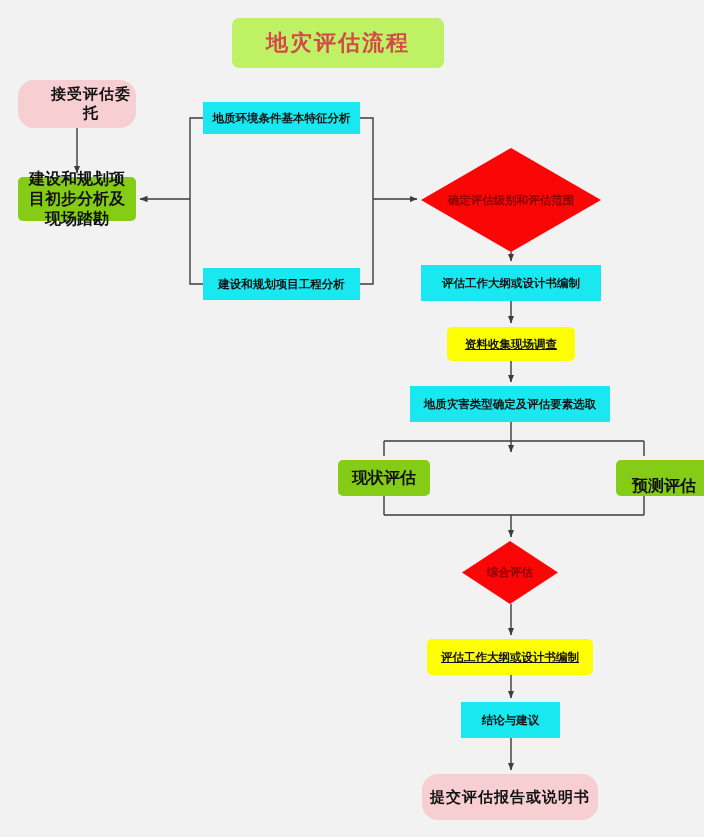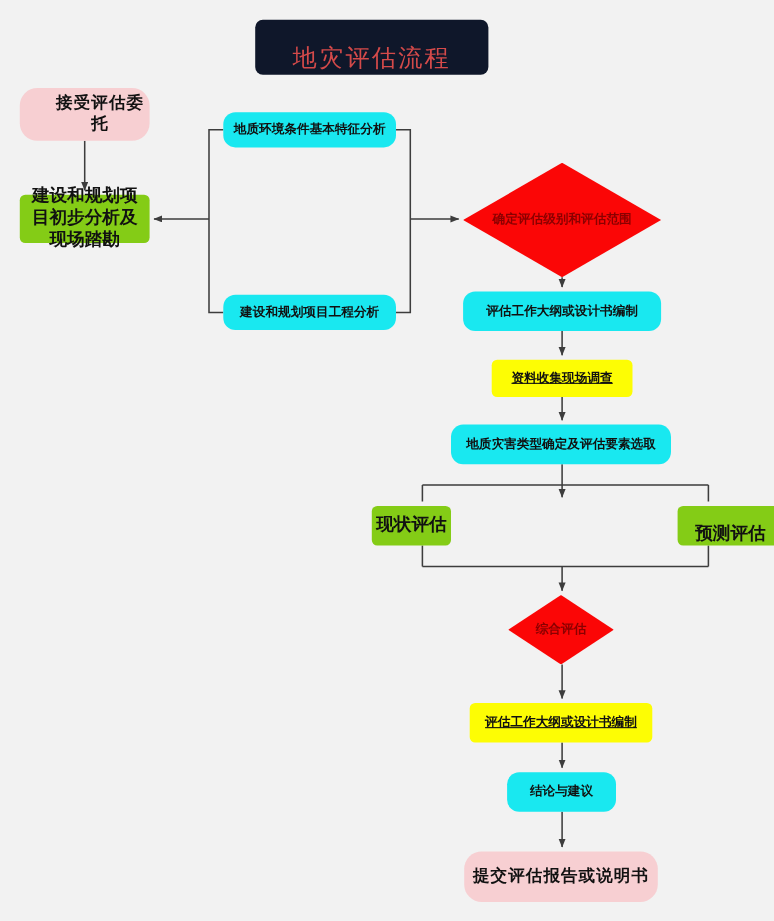--- a/index.html
+++ b/index.html
@@ -36,44 +36,44 @@
     text-align: center;
     line-height: 1.25;
     color: #111111;
     font-weight: bold;
     z-index: 2;
   }
   .title-box {
     position: absolute;
     box-sizing: border-box;
     display: flex;
-    align-items: flex-end;
+    align-items: center;
     justify-content: center;
-    background: #0f172a;
+    background: #bef264;
     border-radius: 7px;
     color: #d44a4a;
     font-size: 22px;
     letter-spacing: 2px;
-    font-weight: normal;
+    font-weight: bold;
     z-index: 3;
   }
   .rounded-pink {
     background: #f7cfd2;
     border-radius: 16px;
     font-size: 15px;
     letter-spacing: 1px;
   }
   .rect-green {
     background: #84cc16;
     border-radius: 5px;
     font-size: 16px;
   }
   .rect-cyan {
     background: #19e8f0;
-    border-radius: 11px;
+    border-radius: 0;
     font-size: 11.5px;
   }
   .rect-yellow {
     background: #fdfd04;
     border-radius: 5px;
     font-size: 11.5px;
     text-decoration: underline;
   }
   .diamond {
     background: transparent;
@@ -166,21 +166,21 @@
   </div>
 
   <div class="node rect-yellow" style="left:447px; top:327px; width:128px; height:34px;">
     <span>资料收集现场调查</span>
   </div>
 
   <div class="node rect-cyan" style="left:410px; top:386px; width:200px; height:36px;">
     <span>地质灾害类型确定及评估要素选取</span>
   </div>
 
-  <div class="node rect-green" style="left:338px; top:460px; width:72px; height:36px;">
+  <div class="node rect-green" style="left:338px; top:460px; width:92px; height:36px;">
     <span>现状评估</span>
   </div>
 
   <div class="node rect-green" style="left:616px; top:460px; width:96px; height:36px;align-items:flex-end;">
     <span>预测评估</span>
   </div>
 
   <div class="node diamond" style="left:462px; top:541px; width:96px; height:63px;">
     <span class="dia-shape"></span>
     <span class="dia-label">综合评估</span>

